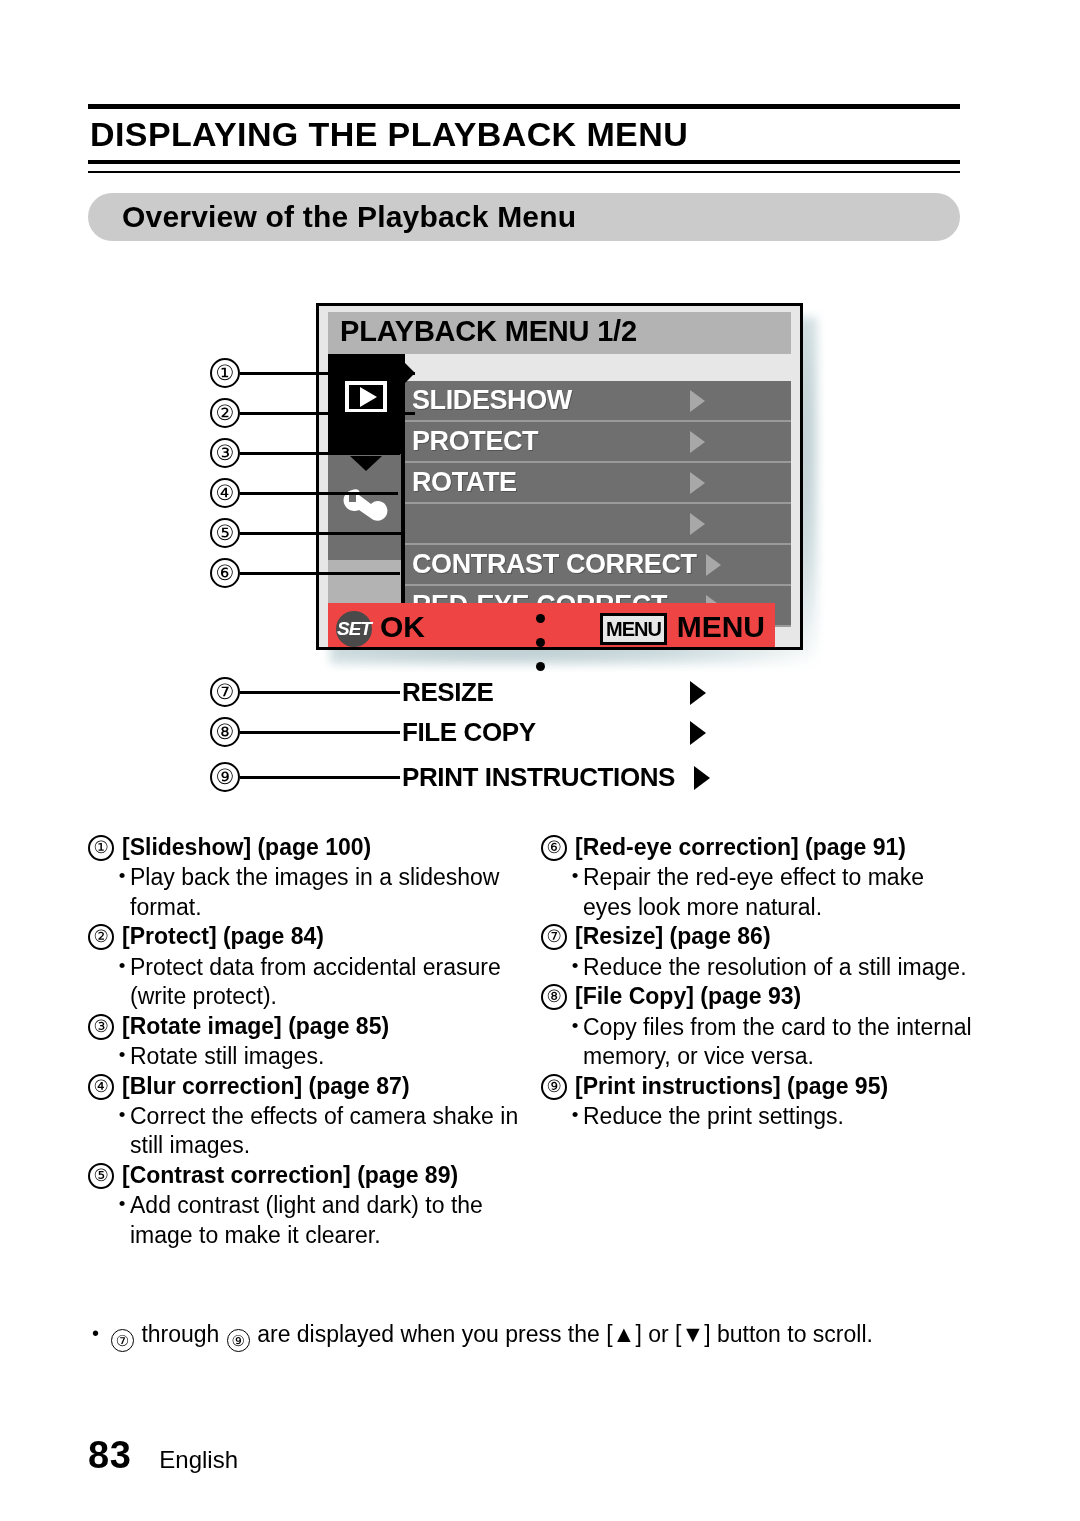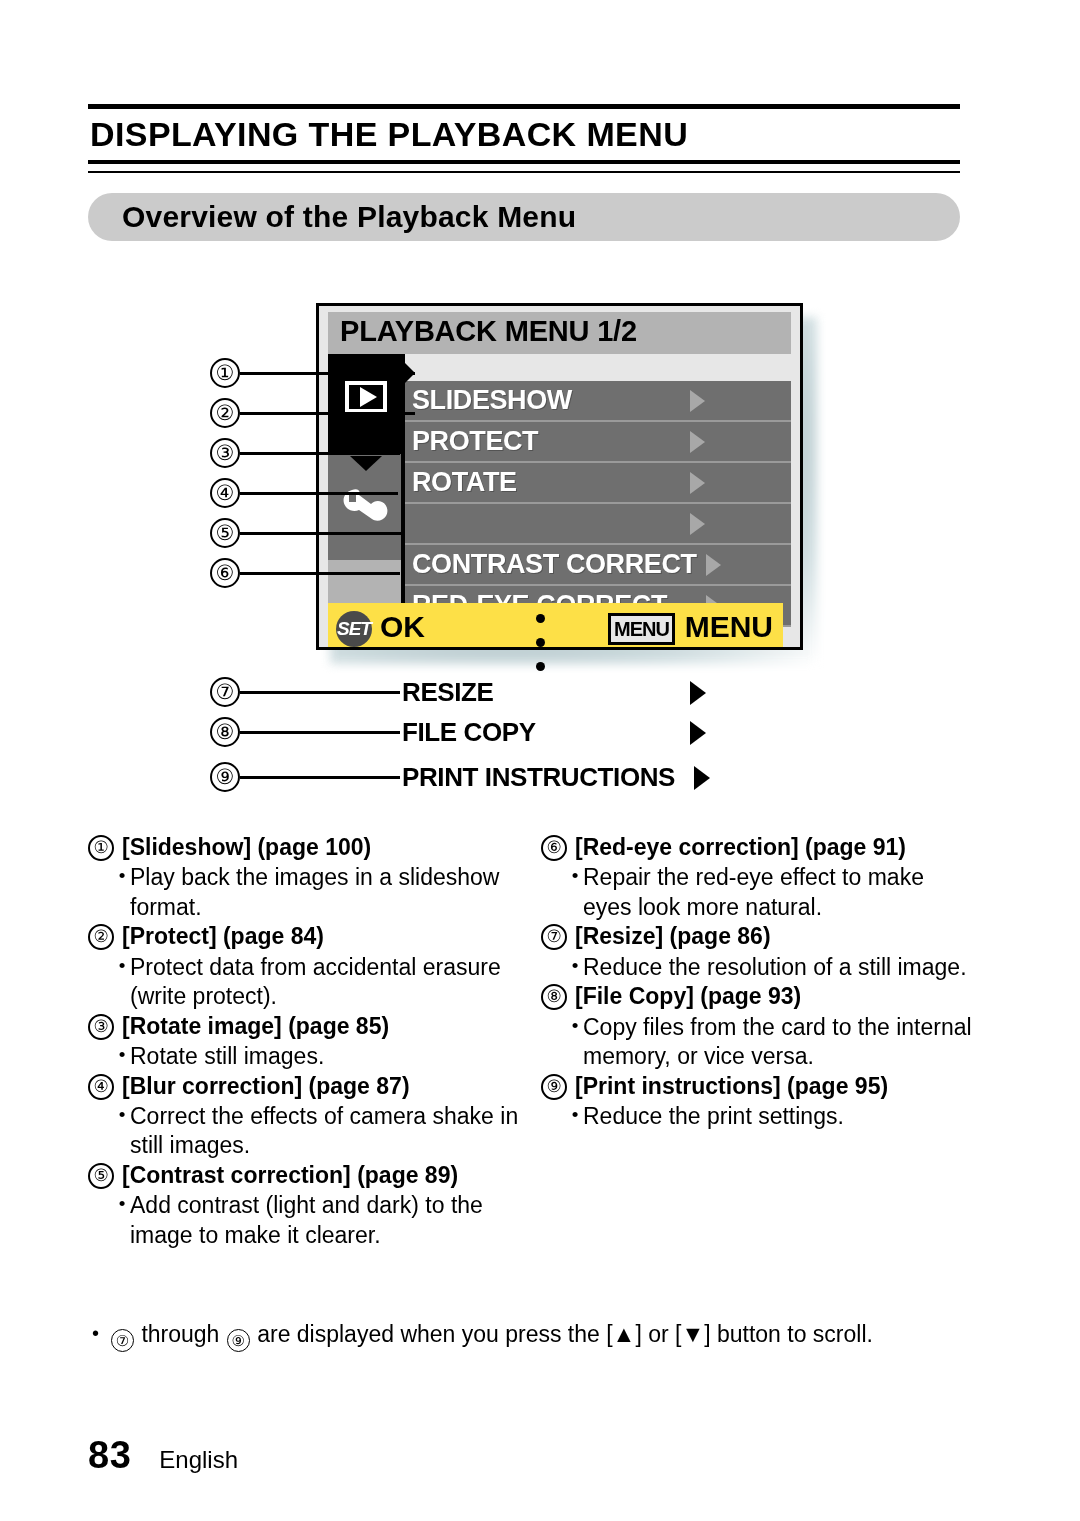--- a/index.html
+++ b/index.html
@@ -256,24 +256,24 @@
     border-left: 15px solid #a8a8a8;
     border-top: 11px solid transparent;
     border-bottom: 11px solid transparent;
   }
   .menu-row.wide .arrow { right: 70px; }
 
   
   #lcd-bottom {
     position: absolute;
     left: 0;
-    right: 8px;
+    right: 16px;
     top: 291px;
     height: 56px;
-    background: #fde047;
+    background: #ef4444;
     display: flex;
     align-items: center;
   }
   #set-badge {
     position: absolute;
     left: 8px;
     top: 8px;
     width: 36px;
     height: 36px;
     border-radius: 50%;

